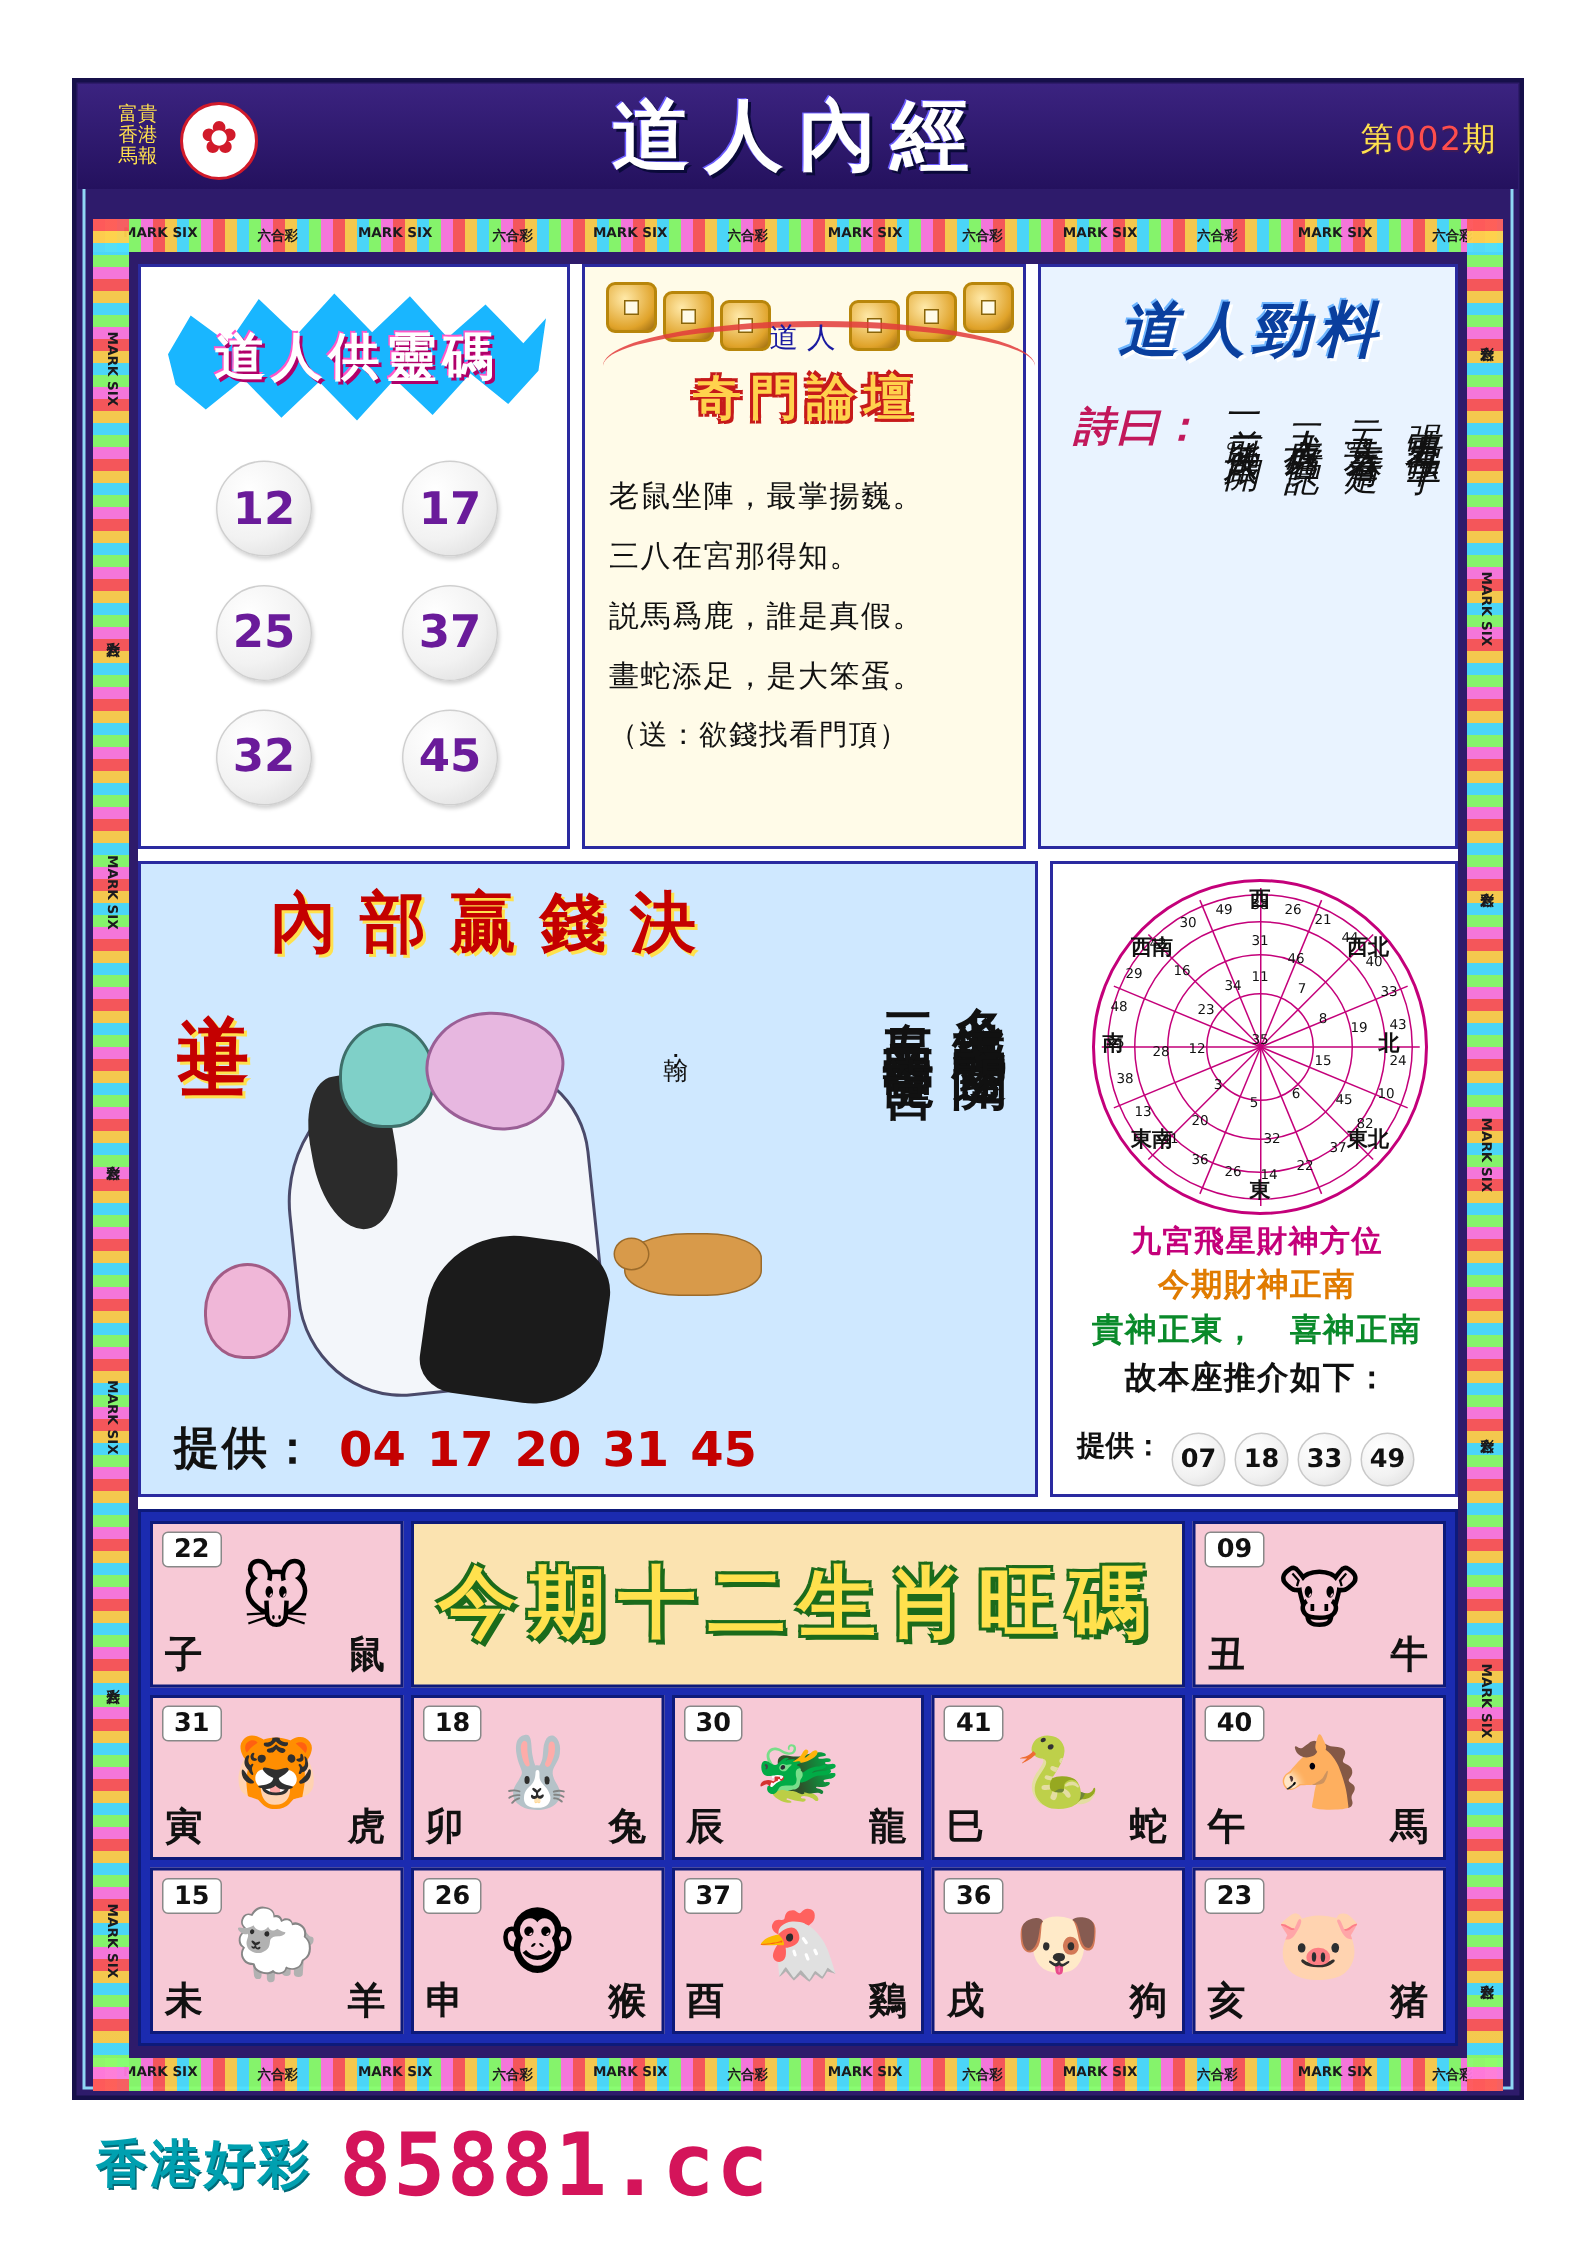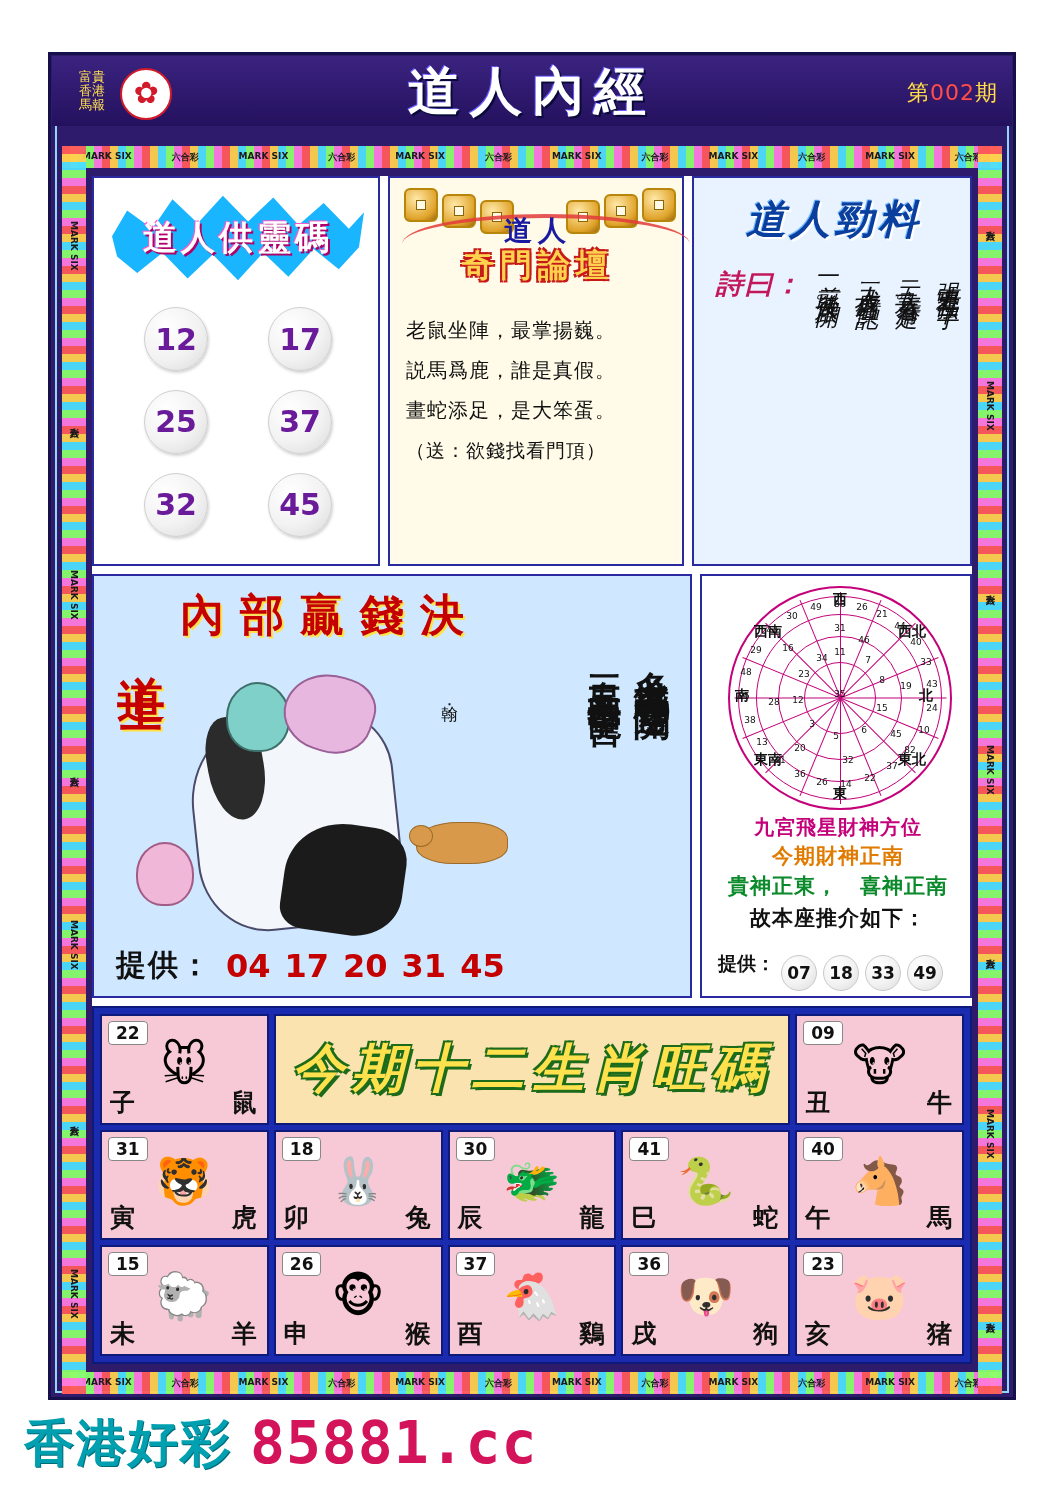--- a/index.html
+++ b/index.html
@@ -156,21 +156,21 @@
   }
   .c1{left:6px;top:4px;} .c2{left:44px;top:10px;} .c3{left:82px;top:16px;}
   .c4{left:168px;top:16px;} .c5{left:206px;top:10px;} .c6{left:244px;top:4px;}
   .ribbon{
     position:absolute;left:4px;top:30px;width:288px;height:26px;
     border-top:4px solid #e23b3b;border-radius:50%/100% 100% 0 0;
     opacity:.85;
   }
   .mid-title1{
     position:absolute;left:0;top:34px;width:296px;text-align:center;
-    font-size:28px;color:#1a1aa0;font-weight:bold;letter-spacing:6px;
+    font-size:19px;color:#1a1aa0;font-weight:normal;letter-spacing:6px;
   }
   .mid-title2{
     position:absolute;left:0;top:66px;width:296px;text-align:center;
     font-size:32px;font-weight:bold;letter-spacing:6px;
     color:#ffd24d;
     text-shadow:2px 2px 0 #c61a1a,-2px -2px 0 #c61a1a,2px -2px 0 #c61a1a,-2px 2px 0 #c61a1a;
   }
   .poem{
     position:absolute;left:16px;top:132px;width:266px;
     font-size:20px;color:#111;line-height:40px;letter-spacing:1px;
@@ -357,31 +357,31 @@
   }
   .zbanner{
     grid-column:2 / span 3;
     background:#fbe3b0;border:2px solid #0d1a7a;
     display:flex;align-items:center;justify-content:center;
   }
   .zbanner .t{
     font-size:52px;font-weight:bold;letter-spacing:8px;
     color:#ffe14d;
     text-shadow:3px 3px 0 #1b6b1b,-2px -2px 0 #1b6b1b,2px -2px 0 #1b6b1b,-2px 2px 0 #1b6b1b;
-    font-style:italic;
   }
 
   
   .footer{
     position:absolute;left:24px;top:1408px;width:1015px;height:70px;
     display:flex;align-items:center;gap:18px;
   }
   .footer .cn{
-    font-size:50px;font-weight:bold;color:#00a0b0;letter-spacing:2px;
+    font-size:34px;font-weight:bold;color:#00a0b0;letter-spacing:2px;
     text-shadow:1px 1px 0 #006a78;
+    margin-left:40px;
   }
   .footer .url{
     font-size:58px;font-weight:bold;color:#d4145a;letter-spacing:1px;
     font-family:"DejaVu Sans Mono","Liberation Mono",monospace;
   }
 </style>
 </head>
 <body>
 
 <div class="page">
@@ -494,20 +494,21 @@
           <div class="coin c3"></div>
           <div class="coin c4"></div>
           <div class="coin c5"></div>
           <div class="coin c6"></div>
           <div class="ribbon"></div>
         </div>
         <div class="mid-title1">道人</div>
         <div class="mid-title2">奇門論壇</div>
         <div class="poem">
           <div>老鼠坐陣，最掌揚巍。</div>
+          <div>三八在宮那得知。</div>
           <div>説馬爲鹿，誰是真假。</div>
           <div>畫蛇添足，是大笨蛋。</div>
           <div class="last">（送：欲錢找看門頂）</div>
         </div>
       </div>
 
       <div class="panel p-right">
         <div class="r-title">道人勁料</div>
         <div class="r-sub">詩曰：</div>
         <div class="vpoem">

